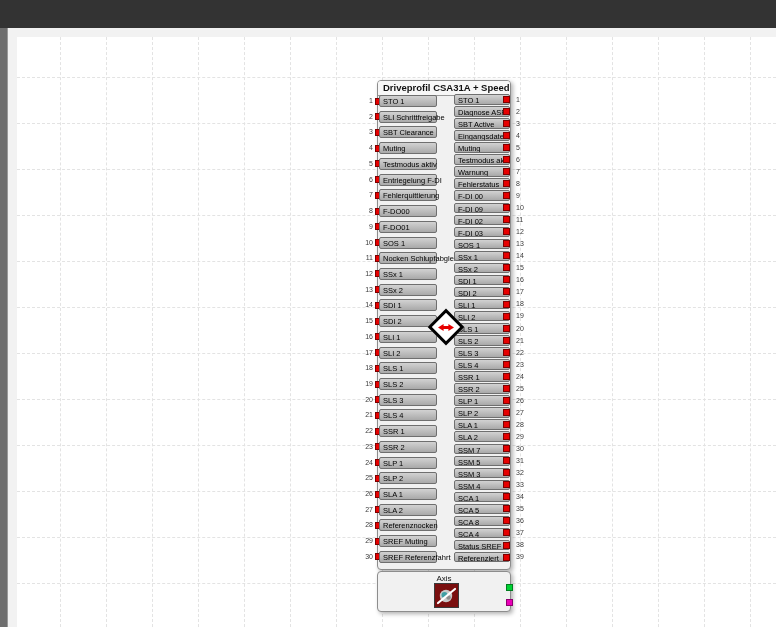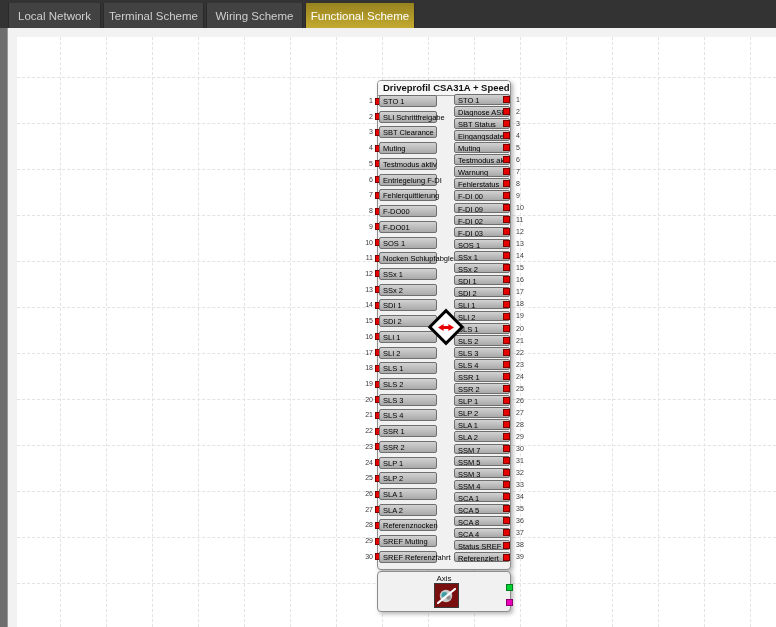--- a/index.html
+++ b/index.html
@@ -57,24 +57,20 @@
     box-shadow:2px 2px 4px rgba(0,0,0,.3);
   }
   .axis-label{text-align:center;font-size:8px;color:#111;margin-top:2px;}
   .axis-icon{position:absolute;left:56px;top:11px;width:25px;height:25px;box-sizing:border-box;border:1px solid #3a3a3a;background:#7a0f0f;}
   .conn{position:absolute;width:7px;height:7px;border:1px solid rgba(0,0,0,.4);box-sizing:border-box;z-index:6;}
 </style>
 </head>
 <body>
 
 <div class="tabbar">
-  <div class="tab" style="left:8px;width:93px;">Local Network</div>
-  <div class="tab" style="left:103px;width:101px;">Terminal Scheme</div>
-  <div class="tab" style="left:206px;width:97px;">Wiring Scheme</div>
-  <div class="tab active" style="left:305px;width:110px;">Functional Scheme</div>
 </div>
 
 <div class="left-edge"></div>
 
 <div class="canvas">
     <div class="gv" style="left: 43px;"></div>
     <div class="gv" style="left: 89px;"></div>
     <div class="gv" style="left: 135px;"></div>
     <div class="gv" style="left: 181px;"></div>
     <div class="gv" style="left: 227px;"></div>
@@ -199,21 +195,21 @@
     <span class="pin-sq" style="left:29px;top:458.4px"></span>
     <span class="pin-label l" style="left:33px;top:455.9px">SREF Referenzfahrt</span>
   </div>
 <div class="pin-col" style="left:454px;top:94px;width:80px;height:472px;">
     <span class="pin-label r" style="left:0;top:0.0px">STO 1</span>
     <span class="pin-sq" style="left:49px;top:1.6px"></span>
     <span class="pin-num" style="left:62px;top:1.5px">1</span>
     <span class="pin-label r" style="left:0;top:12.1px">Diagnose ASF</span>
     <span class="pin-sq" style="left:49px;top:13.7px"></span>
     <span class="pin-num" style="left:62px;top:13.6px">2</span>
-    <span class="pin-label r" style="left:0;top:24.1px">SBT Status</span>
+    <span class="pin-label r" style="left:0;top:24.1px">SBT Active</span>
     <span class="pin-sq" style="left:49px;top:25.7px"></span>
     <span class="pin-num" style="left:62px;top:25.6px">3</span>
     <span class="pin-label r" style="left:0;top:36.2px">Eingangsdaten gü</span>
     <span class="pin-sq" style="left:49px;top:37.8px"></span>
     <span class="pin-num" style="left:62px;top:37.7px">4</span>
     <span class="pin-label r" style="left:0;top:48.2px">Muting</span>
     <span class="pin-sq" style="left:49px;top:49.8px"></span>
     <span class="pin-num" style="left:62px;top:49.7px">5</span>
     <span class="pin-label r" style="left:0;top:60.3px">Testmodus aktiv</span>
     <span class="pin-sq" style="left:49px;top:61.9px"></span>

